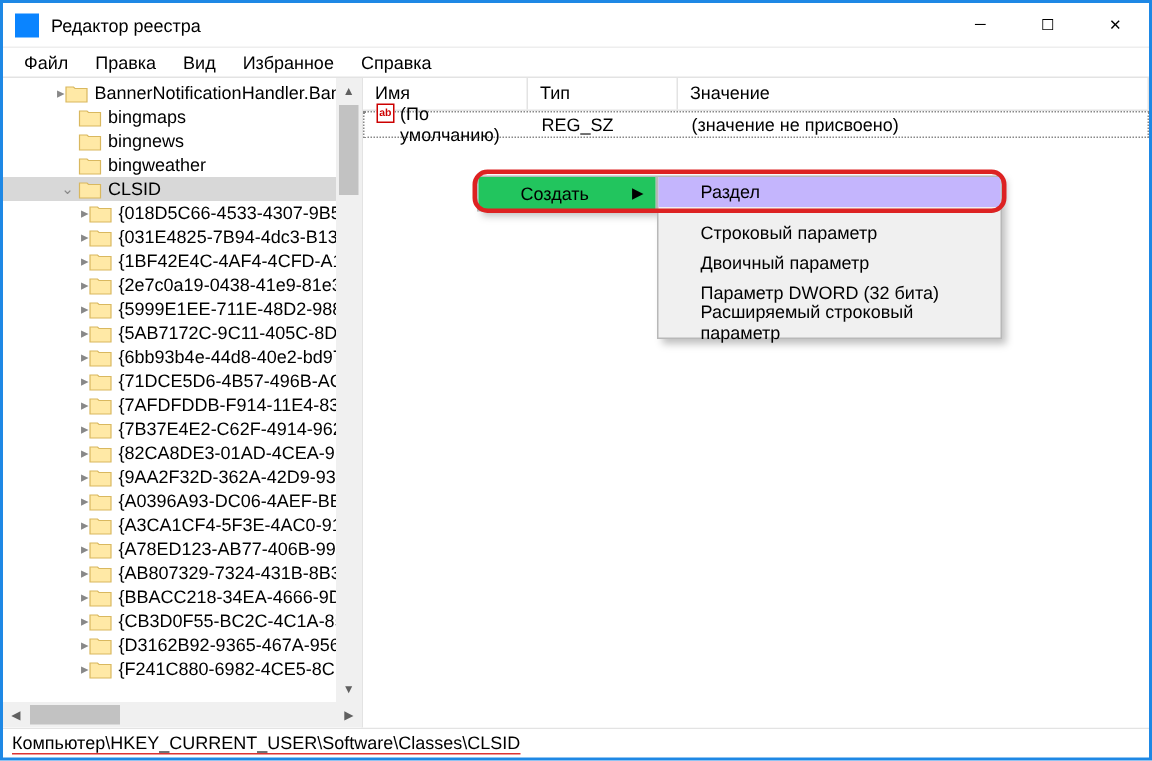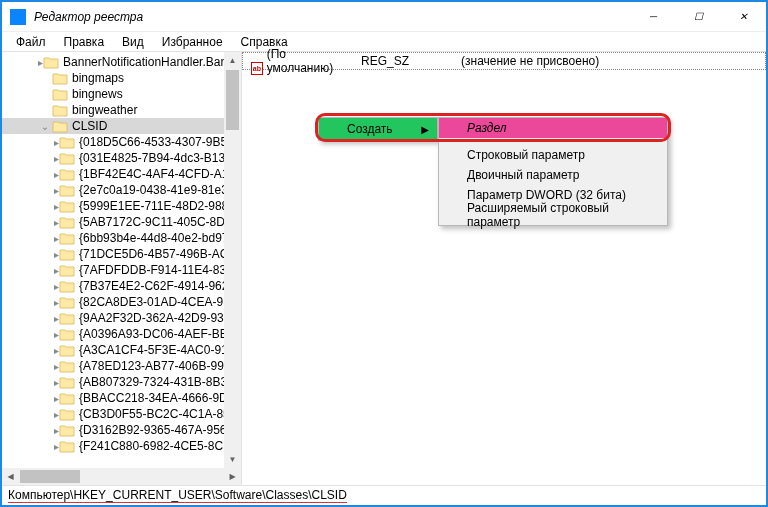--- a/index.html
+++ b/index.html
@@ -1,17 +1,17 @@
 <!DOCTYPE html>
 <html><head>
 <meta charset="utf-8">
 <style>
   * { box-sizing: border-box; margin: 0; padding: 0; }
   body { font-family: "Segoe UI", Tahoma, sans-serif; font-size: 12px; color: #000; background: #fff; width: 768px; height: 507px; overflow: hidden; border: 2px solid #1e88e5; position: relative; }
-  .titlebar { height: 30px; background: #fff; display: flex; align-items: center; padding: 0 0 0 8px; border-bottom: 1px solid #eee; font-style: italic; }
+  .titlebar { height: 30px; background: #fff; display: flex; align-items: center; padding: 0 0 0 8px; border-bottom: 1px solid #eee; }
   .titlebar .app-icon { width: 16px; height: 16px; background: #0a84ff; margin-right: 8px; display: inline-block; }
   .titlebar .title { flex: 1; font-size: 12px; }
   .titlebar .win-btn { width: 45px; height: 30px; display: flex; align-items: center; justify-content: center; font-size: 10px; color: #000; }
   .menubar { height: 20px; display: flex; align-items: center; padding: 0 6px; gap: 2px; border-bottom: 1px solid #e3e3e3; }
   .menubar .menu-item { padding: 2px 8px; cursor: default; }
   .content { display: flex; height: calc(100% - 30px - 20px - 20px); }
   .tree-pane { width: 240px; border-right: 1px solid #e3e3e3; overflow: hidden; position: relative; background: #fff; }
   .tree-scroll-v { position: absolute; right: 0; top: 0; bottom: 17px; width: 17px; background: #f0f0f0; }
   .tree-scroll-v .thumb { position: absolute; left: 2px; right: 2px; top: 18px; height: 60px; background: #c2c2c2; }
   .tree-scroll-v .arrow { position: absolute; left: 0; right: 0; height: 17px; display:flex; align-items:center; justify-content:center; color:#606060; font-size:8px; }
@@ -22,32 +22,32 @@
   .tree-node { display: flex; align-items: center; height: 16px; padding-left: 4px; }
   .tree-node .expander { width: 14px; text-align: center; color: #888; font-size: 10px; display:inline-block; }
   .tree-node .folder-icon { width: 16px; height: 13px; margin-right: 4px; display: inline-block; }
   .tree-node .folder-icon svg { display:block; }
   .tree-node.selected { background: #d8d8d8; }
   .tree-node .label { font-size: 12px; }
   .list-pane { flex: 1; background: #fff; position: relative; }
   .list-header { display: flex; height: 22px; border-bottom: 1px solid #e3e3e3; }
   .list-header .col { padding: 3px 8px; border-right: 1px solid #e3e3e3; font-size: 12px; }
   .list-row { display: flex; align-items: center; height: 18px; border: 1px dotted #888; margin: 0; }
-  .list-row .cell { padding: 0 8px; font-size: 12px; display:flex; align-items:flex-end; gap:4px; }
+  .list-row .cell { padding: 0 8px; font-size: 12px; display:flex; align-items:flex-start; gap:4px; }
   .value-icon { width:13px; height:13px; background:#fff; border:1px solid #c00; display:inline-flex; align-items:center; justify-content:center; font-size:7px; color:#c00; font-weight:bold; }
   .statusbar { height: 20px; border-top: 1px solid #e3e3e3; padding: 2px 6px; font-size: 12px; display:flex; align-items:center; }
   .statusbar span { border-bottom: 1px solid #d33; display:inline-block; }
   
   .ctx-menu { position: absolute; background: #f0f0f0; border: 1px solid #b8b8b8; box-shadow: 3px 3px 5px rgba(0,0,0,0.25); font-size: 12px; z-index: 50; }
   .ctx-menu .row { height: 22px; display: flex; align-items: center; padding: 0 24px 0 28px; position:relative; }
   .ctx-menu .row.highlight { background: #22c55e; }
   .ctx-menu .row .arrow { position:absolute; right:8px; font-size:10px; }
   .ctx-submenu { position: absolute; background: #f0f0f0; border: 1px solid #b8b8b8; box-shadow: 3px 3px 5px rgba(0,0,0,0.25); font-size: 12px; z-index: 51; }
   .ctx-submenu .row { height: 20px; display:flex; align-items:center; padding: 0 18px 0 28px; }
-  .ctx-submenu .row.highlight { background: #ec4899; font-style: italic; }
+  .ctx-submenu .row.highlight { background: #c4b5fd; }
   .ctx-submenu .sep { height:1px; background:#c8c8c8; margin: 3px 4px; }
   .highlight-border { position: absolute; border: 3px solid #d22; border-radius: 10px; pointer-events: none; z-index: 60; }
 </style>
 </head>
 <body>
 
 <div class="titlebar">
   <span class="app-icon"></span>
   <span class="title">Редактор реестра</span>
   <div class="win-btn">─</div>
@@ -298,20 +298,25 @@
       <div class="arrow" style="bottom:0">▼</div>
     </div>
     <div class="tree-scroll-h">
       <div class="arrow" style="left:0">◀</div>
       <div class="thumb"></div>
       <div class="arrow" style="right:0">▶</div>
     </div>
   </div>
 
   <div class="list-pane">
+    <div class="list-header">
+      <div class="col" style="width:110px">Имя</div>
+      <div class="col" style="width:100px">Тип</div>
+      <div class="col" style="flex:1">Значение</div>
+    </div>
     <div class="list-row">
       <div class="cell" style="width:110px">
         <span class="value-icon">ab</span>
         <span>(По умолчанию)</span>
       </div>
       <div class="cell" style="width:100px">REG_SZ</div>
       <div class="cell" style="flex:1">(значение не присвоено)</div>
     </div>
   </div>
 </div>

